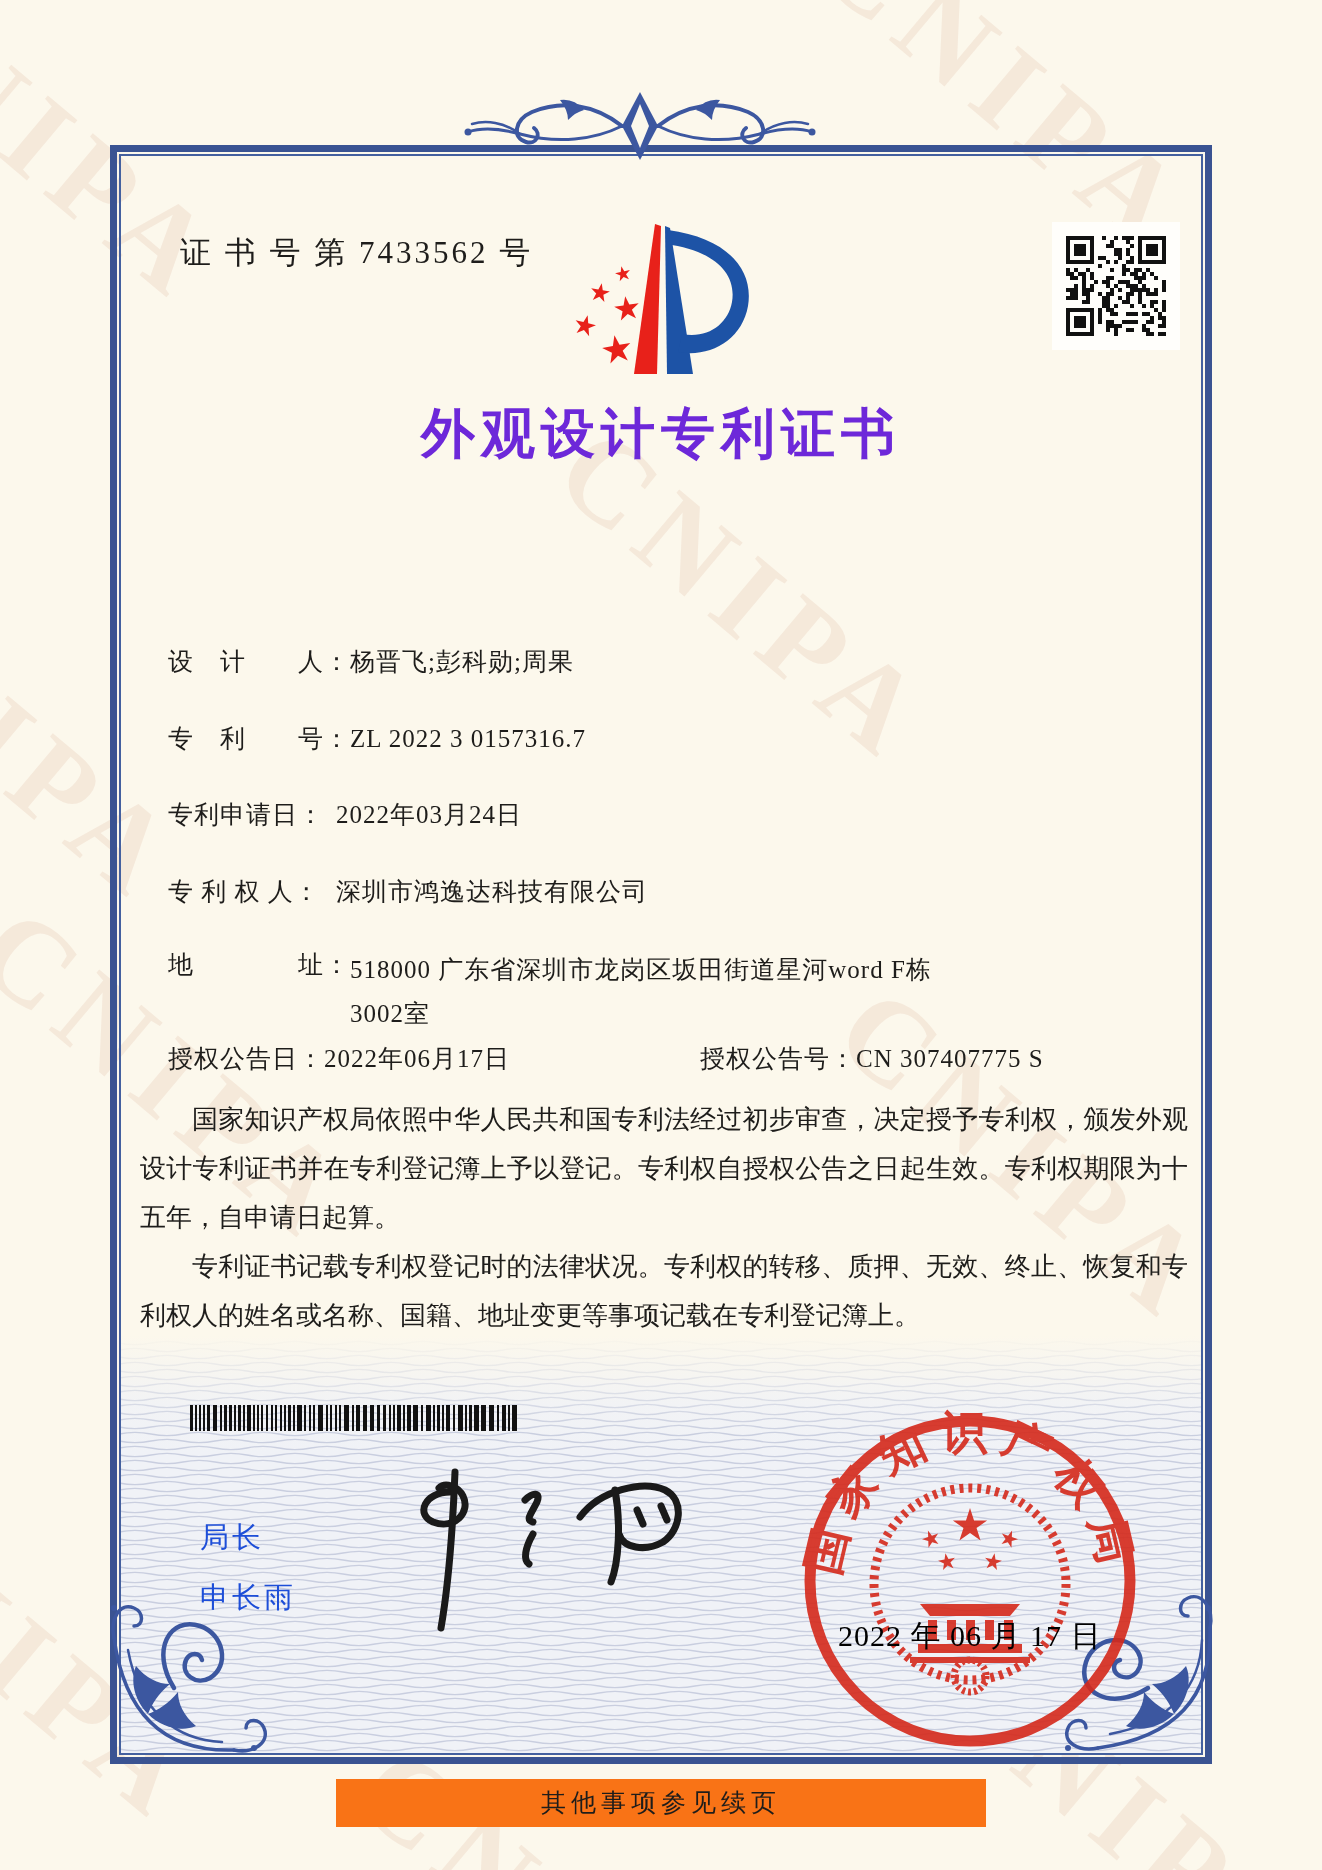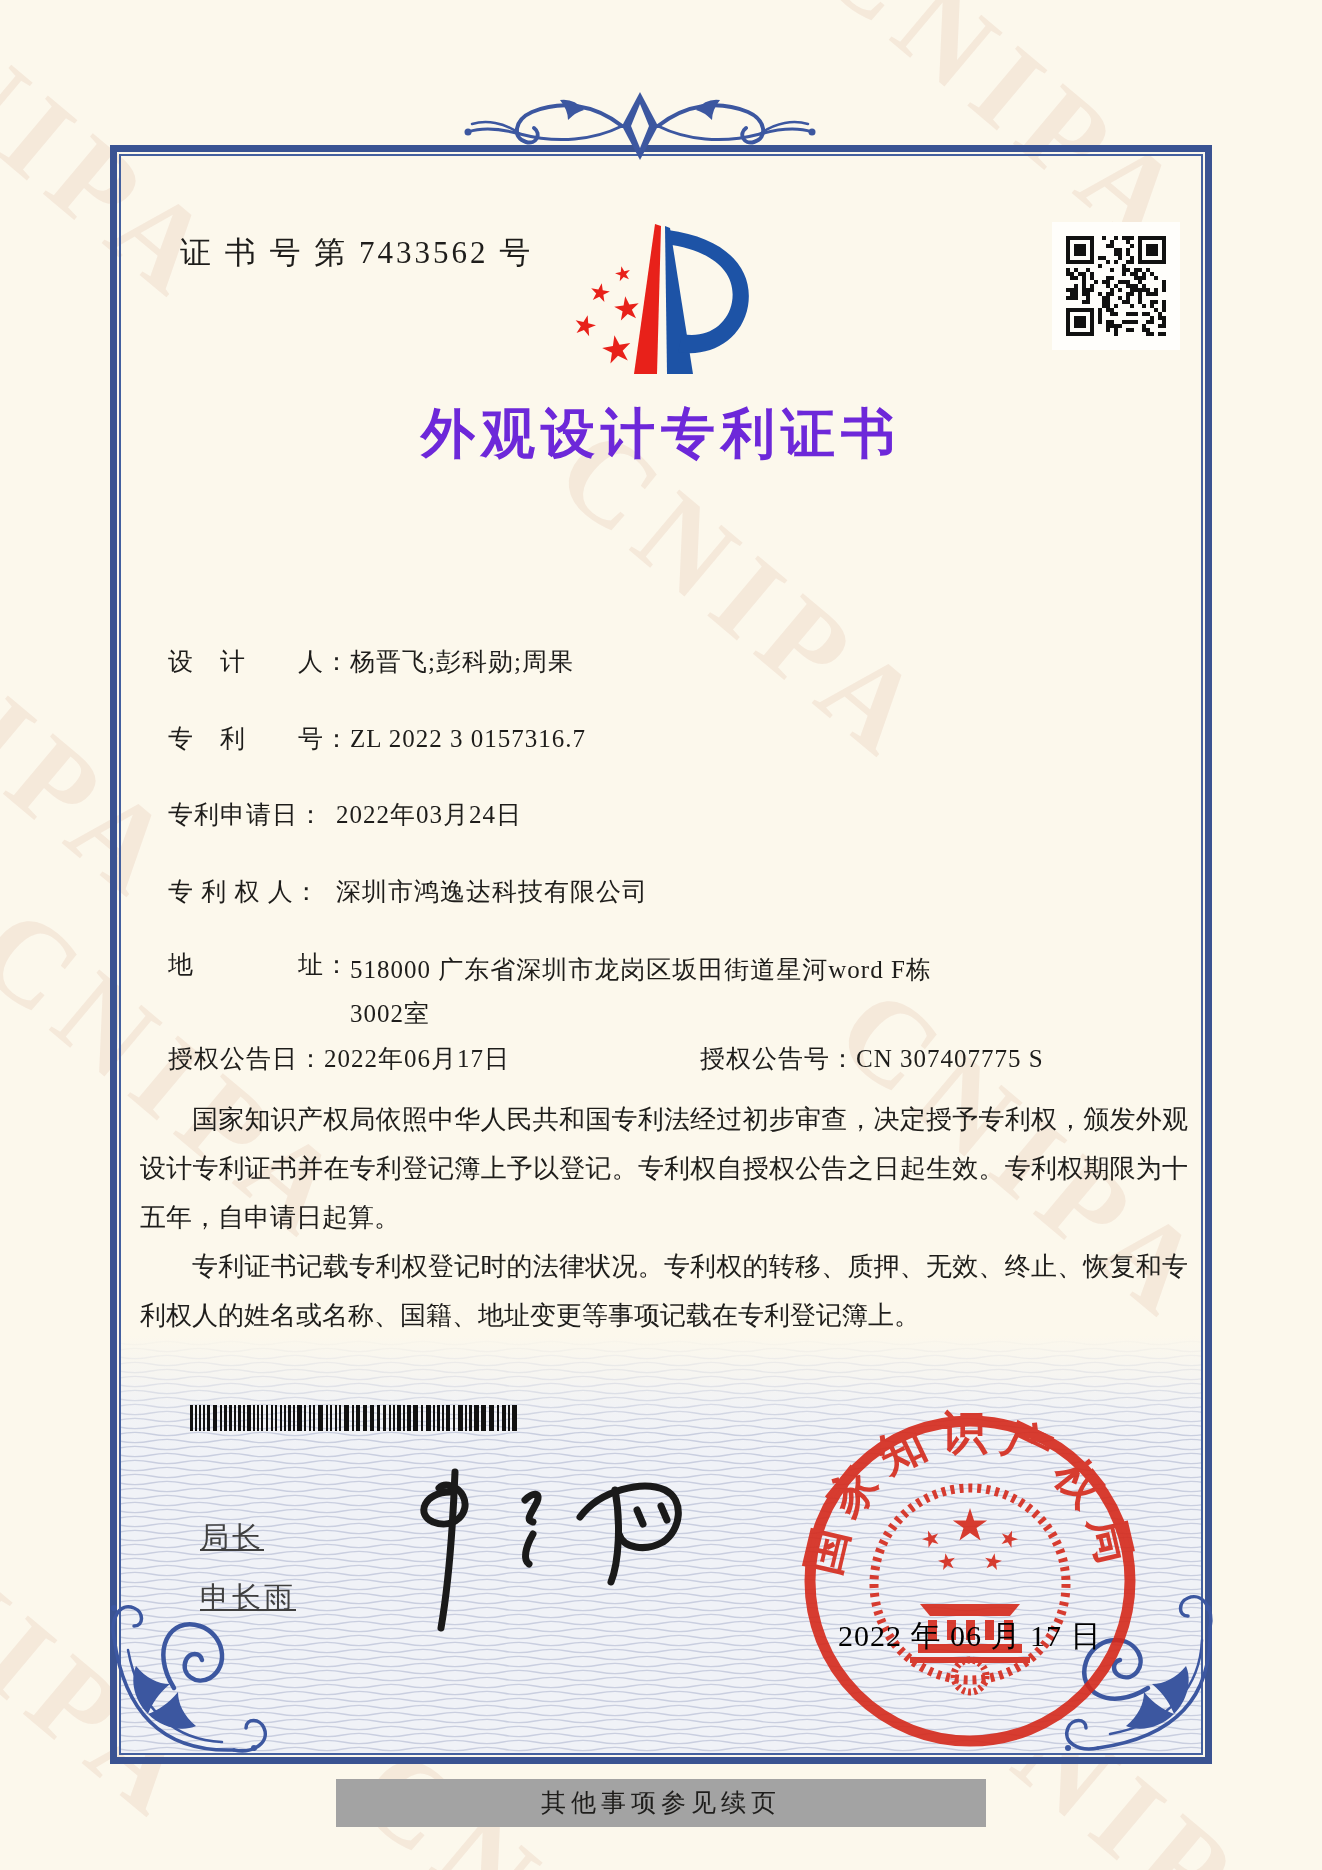--- a/index.html
+++ b/index.html
@@ -35,28 +35,28 @@
     position:absolute;left:0;top:398px;width:1322px;text-align:center;z-index:3;
     font-size:54px;font-weight:bold;letter-spacing:6px;color:#6d28d9;
   }
   .frow{position:absolute;left:168px;font-size:25px;letter-spacing:1px;white-space:nowrap;z-index:3;}
   .lbl{display:inline-block;min-width:168px;}
   .wrapval{display:inline-block;width:600px;white-space:normal;vertical-align:top;line-height:44px;}
   .grant2{position:absolute;left:532px;top:0;}
   .bodyp{position:absolute;left:140px;top:1095px;width:1048px;z-index:3;
     font-size:26px;line-height:49px;text-align:justify;}
   .bodyp p{margin:0;text-indent:2em;}
-  .sig-label{position:absolute;left:200px;z-index:3;color:#404040;
-    font-family:"Liberation Sans","DejaVu Sans",sans-serif;font-size:29px;letter-spacing:3px;text-decoration:underline;}
+  .sig-label{position:absolute;left:200px;z-index:3;color:#1d4ed8;
+    font-family:"Liberation Sans","DejaVu Sans",sans-serif;font-size:29px;letter-spacing:3px;}
   .qr-patch{position:absolute;left:1052px;top:222px;width:128px;height:128px;background:#fffefb;z-index:3;}
   .barcode{position:absolute;left:190px;top:1405px;z-index:3;}
   .seal{position:absolute;left:797px;top:1408px;z-index:4;}
   .seal-date{position:absolute;left:838px;top:1616px;z-index:5;font-size:30px;letter-spacing:1px;color:#000000;white-space:nowrap;}
   .footer-page{position:absolute;left:0;top:1705px;width:1322px;text-align:center;font-size:23px;letter-spacing:2px;z-index:3;}
-  .note-strip{position:absolute;left:336px;top:1779px;width:650px;height:48px;background:#a3a3a3;z-index:3;
+  .note-strip{position:absolute;left:336px;top:1779px;width:650px;height:48px;background:#f97316;z-index:3;
     text-align:center;line-height:48px;font-size:25px;letter-spacing:5px;}
   .corner-orn{position:absolute;z-index:3;}
   .top-orn{position:absolute;left:460px;top:84px;z-index:3;}
   .sig-svg{position:absolute;left:375px;top:1462px;z-index:3;}
   .logo{position:absolute;left:560px;top:210px;z-index:3;}
 </style>
 </head>
 <body>
 
 <div class="page">

